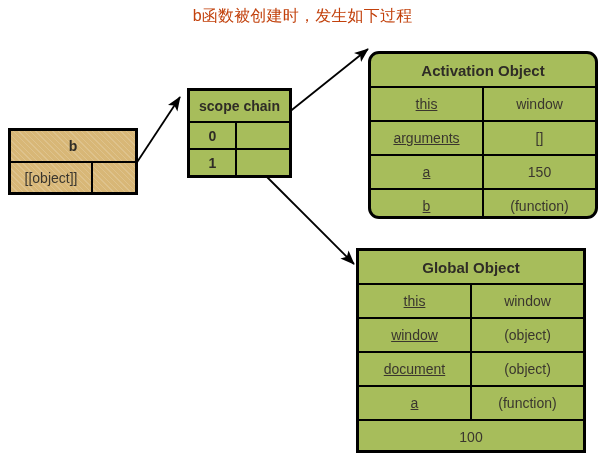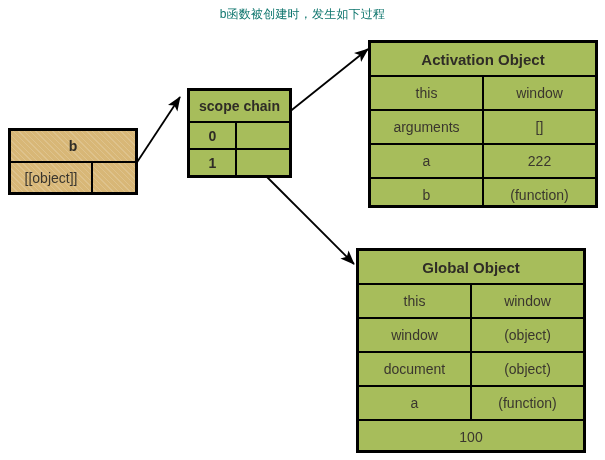--- a/index.html
+++ b/index.html
@@ -19,22 +19,22 @@
     left: 0; top: 0;
     width: 605px;
     height: 460px;
   }
   .title {
     position: absolute;
     left: 0;
     top: 6px;
     width: 605px;
     text-align: center;
-    font-size: 12px;
-    color: #0f766e;
+    font-size: 16px;
+    color: #c2410c;
     letter-spacing: 0.2px;
     white-space: nowrap;
   }
 
   
   .box {
     position: absolute;
     box-sizing: border-box;
     border: 3px solid #000000;
     display: flex;
@@ -111,28 +111,29 @@
     font-weight: bold;
     color: #2f2c26;
   }
   #scope-chain .cell.val { flex: 1; }
 
   
   .objtable { background: #a7bd5b; }
   .objtable .hdr { height: 32px; font-size: 15px; }
   .objtable .row { height: 34px; }
   .objtable .cell { font-size: 14px; }
-  .objtable .cell.key { width: 113px; border-right-width: 2px; }
+  .objtable .cell.key { width: 113px; border-right-width: 2px; text-decoration: underline; }
   .objtable .cell.val { flex: 1; }
 
   #activation-object {
     left: 368px;
-    top: 40px;
+    top: 51px;
     width: 230px;
     height: 168px;
+    border-radius: 11px;
   }
   #global-object {
     left: 356px;
     top: 248px;
     width: 230px;
     height: 205px;
   }
 </style>
 </head>
 <body>
@@ -184,21 +185,21 @@
   <div class="row">
     <div class="cell key">this</div>
     <div class="cell val">window</div>
   </div>
   <div class="row">
     <div class="cell key">arguments</div>
     <div class="cell val">[]</div>
   </div>
   <div class="row">
     <div class="cell key">a</div>
-    <div class="cell val">222</div>
+    <div class="cell val">150</div>
   </div>
   <div class="row">
     <div class="cell key">b</div>
     <div class="cell val">(function)</div>
   </div>
 </div>
 
 <div class="box objtable" id="global-object">
   <div class="hdr">Global Object</div>
   <div class="row">

